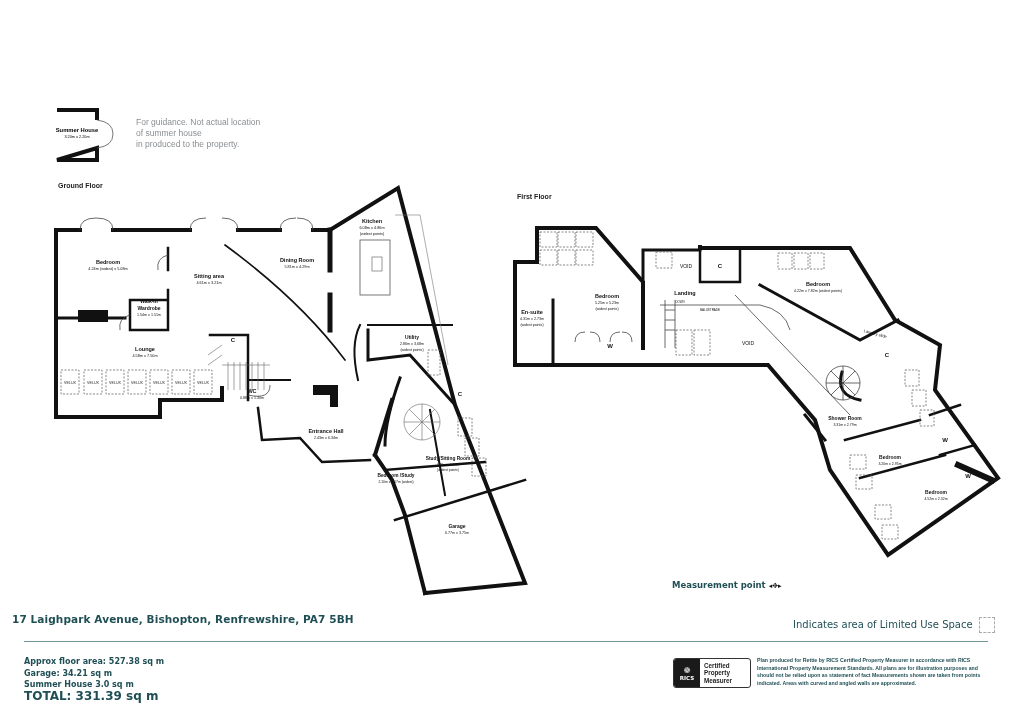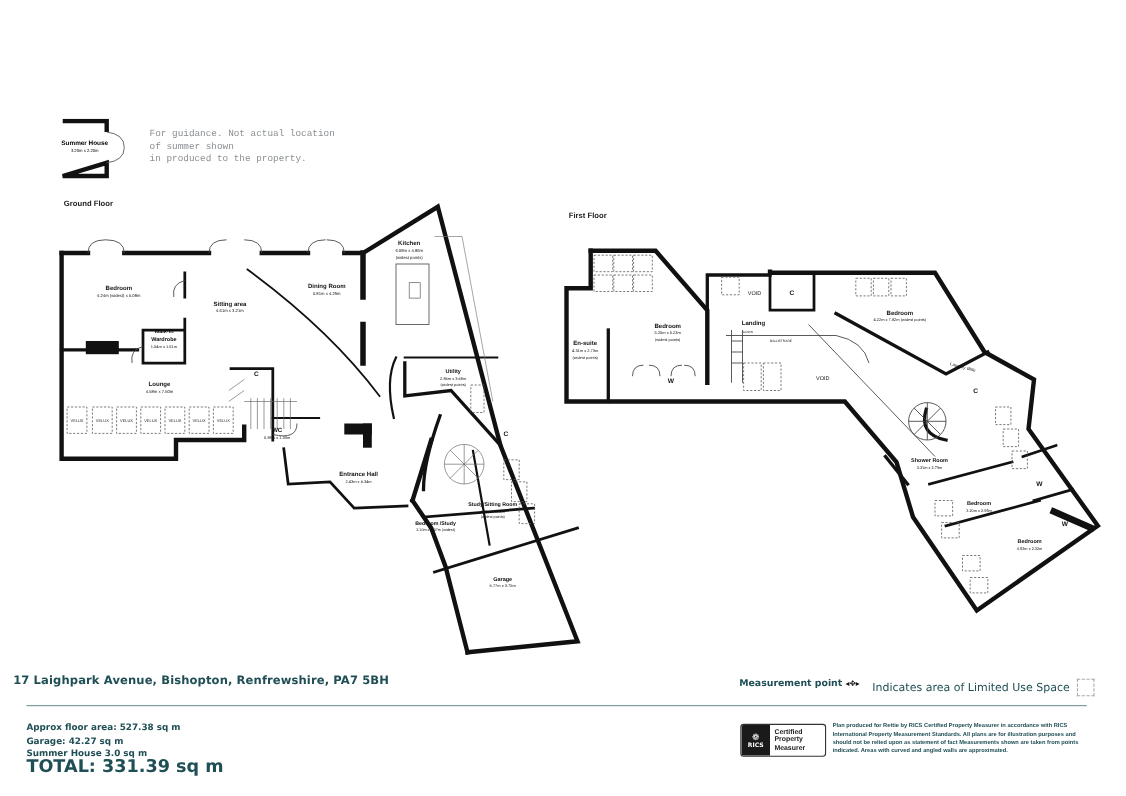--- a/index.html
+++ b/index.html
@@ -1,44 +1,44 @@
 <!DOCTYPE html>
 <html><head>
 <meta charset="utf-8">
 <style>
   html, body { margin:0; padding:0; background:#ffffff; }
   body { width:1024px; height:724px; position:relative; overflow:hidden; font-family:"DejaVu Sans", sans-serif; }
   .abs { position:absolute; }
   svg text { font-family:"Liberation Sans", sans-serif; }
-  .guide { left:136px; top:117px; font-family:Liberation Mono, monospace; font-size:8.5px; color:#8a8f93; line-height:11px; }
+  .guide { left:136px; top:117px; font-family:Liberation Sans, sans-serif; font-size:8.5px; color:#8a8f93; line-height:11px; }
   .floor-label { font-family:"Liberation Sans", sans-serif; font-size:7px; font-weight:bold; color:#222; }
   .teal { color:#1f4f55; }
   .address { left:12px; top:613px; font-size:10.5px; font-weight:bold; letter-spacing:0.1px; }
-  .measure { left:672px; top:617px; font-size:8.5px; font-weight:bold; }
+  .measure { left:672px; top:580px; font-size:8.5px; font-weight:bold; }
   .limited { left:793px; top:617px; font-size:10px; font-weight:normal; }
   .divider { left:24px; top:641px; width:964px; height:1px; background:#6f9598; }
   .areas { left:24px; top:656px; font-size:8px; font-weight:bold; line-height:11.5px; }
-  .areas .total { font-size:16px; font-weight:bold; }
+  .areas .total { font-size:12px; font-weight:bold; }
   .rics { left:673px; top:658px; width:76px; height:28px; border:1px solid #333; border-radius:3px; display:flex; overflow:hidden; }
   .rics .blk { width:26px; background:#1a1a1a; color:#fff; font-size:5.5px; font-weight:bold; display:flex; flex-direction:column; align-items:center; justify-content:center; }
   .rics .txt { padding-left:4px; font-size:6.3px; font-weight:bold; color:#222; line-height:7.5px; display:flex; flex-direction:column; justify-content:center; font-family:"Liberation Sans", sans-serif; }
   .disclaimer { left:757px; top:657px; width:232px; font-size:5.2px; font-weight:bold; line-height:7.6px; color:#1f4f55; font-family:"Liberation Sans", sans-serif; }
 </style>
 </head>
 <body>
 
 <svg class="abs" style="left:55px;top:108px" width="72" height="56">
   <path d="M2,2 H42 V12 M42,40 V52 H2 Z" fill="none" stroke="#111" stroke-width="4"></path>
   <path d="M42,12 Q58,14 58,26 M42,40 Q58,38 58,26" fill="none" stroke="#555" stroke-width="0.8"></path>
   <text x="22" y="24" font-size="5.8" font-weight="bold" text-anchor="middle">Summer House</text>
   <text x="22" y="30" font-size="3.8" text-anchor="middle">3.20m x 2.20m</text>
 </svg>
 <div class="abs guide">
   <div>For guidance. Not actual location</div>
-  <div>of summer shown</div>
+  <div>of summer house</div>
   <div>in produced to the property.</div>
 </div>
 
 <div class="abs floor-label" style="left:58px;top:182px">Ground Floor</div>
 <div class="abs floor-label" style="left:517px;top:193px">First Floor</div>
 
 <svg class="abs" style="left:0;top:0" width="1024" height="600">
   <g fill="none" stroke="#111" stroke-linecap="square">
 
     <path d="M56,230 V417 H160 V400 H222 V388" stroke-width="4"></path>
@@ -220,21 +220,21 @@
   <span>Measurement point</span>
   <span style="font-size:7px;color:#111;">◂✥▸</span>
 </div>
 <div class="abs limited teal">
   <span>Indicates area of  Limited Use Space</span>
   <span style="display:inline-block;width:14px;height:14px;border:1px dashed #aaa;vertical-align:middle;margin-left:3px;"></span>
 </div>
 <div class="abs divider"></div>
 <div class="abs areas teal">
   <div>Approx floor area: 527.38 sq m</div>
-  <div>Garage: 42.27 sq m</div>
+  <div>Garage: 34.21 sq m</div>
   <div>Summer House 3.0 sq m</div>
   <div class="total">TOTAL: 331.39 sq m</div>
 </div>
 <div class="abs rics">
   <div class="blk">
     <span style="font-size:8px;">❁</span>
     <span>RICS</span>
   </div>
   <div class="txt">
     <span>Certified</span>

